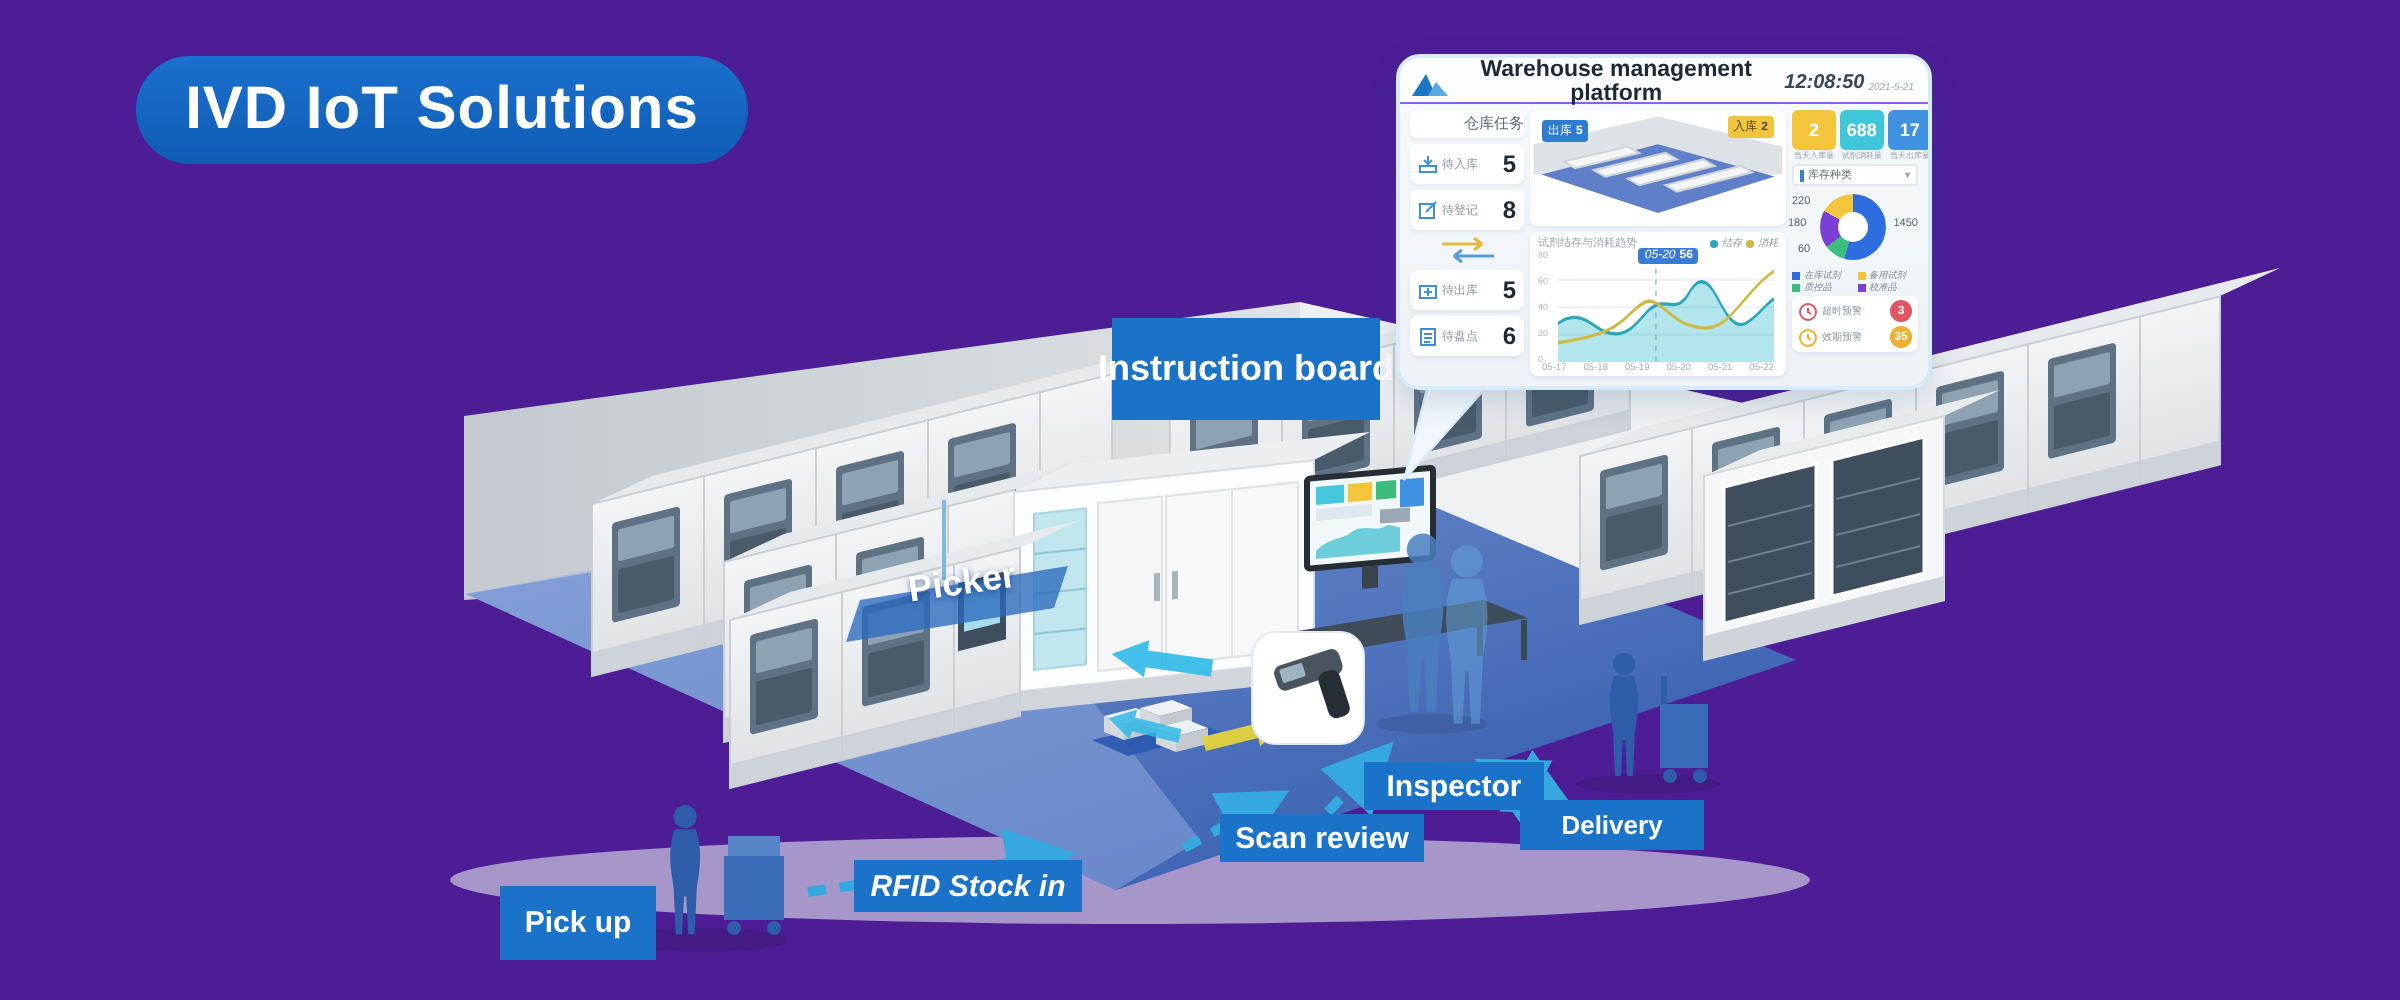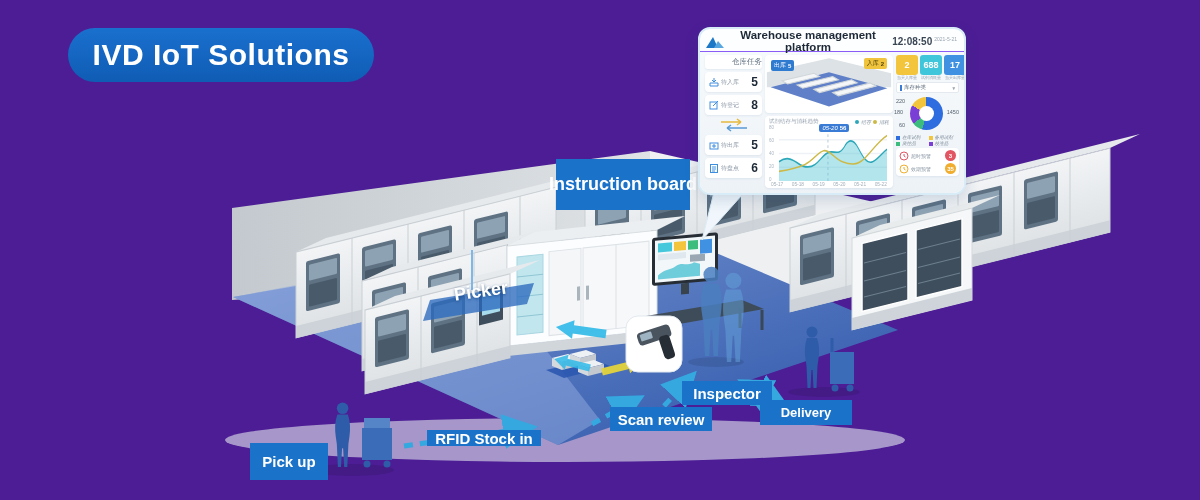--- a/index.html
+++ b/index.html
@@ -15,33 +15,33 @@
   
   .scene{position:absolute;left:0;top:0;z-index:1;}
 
   
   .flow-label{position:absolute;z-index:5;background:#1a73c8;color:#fff;font-weight:bold;
               display:flex;align-items:center;justify-content:center;white-space:nowrap;}
   #lbl-instruction{left:556px;top:159px;width:134px;height:51px;font-size:18px;}
   #lbl-scan{left:610px;top:407px;width:102px;height:24px;font-size:15px;}
   #lbl-inspector{left:682px;top:381px;width:90px;height:24px;font-size:15px;}
   #lbl-delivery{left:760px;top:400px;width:92px;height:25px;font-size:13px;}
-  #lbl-rfid{left:427px;top:430px;width:114px;height:16px;font-size:15px;}
+  #lbl-rfid{left:427px;top:430px;width:114px;height:26px;font-size:15px;font-style:italic;}
   #lbl-pickup{left:250px;top:443px;width:78px;height:37px;font-size:15px;}
   #lbl-picker{left:441px;top:279px;z-index:5;background:transparent;width:80px;height:24px;
               transform:rotate(-8deg);font-size:18px;text-shadow:0 1px 3px rgba(15,60,120,.65);}
 
   
   .dashboard{position:absolute;left:698px;top:27px;width:268px;height:168px;z-index:10;
              background:#fdfeff;border:2px solid #d7ecf7;border-radius:12px;
              box-shadow:0 5px 14px rgba(40,80,130,.18);overflow:hidden;}
   .db-header{height:23px;display:flex;align-items:center;padding:2px 7px 0 6px;gap:8px;
              border-bottom:1px solid #8b5cf6;}
   .db-title{flex:1;text-align:center;font-size:11.5px;font-weight:bold;color:#1d2936;}
-  .db-clock{display:flex;align-items:flex-start;gap:2px;}
+  .db-clock{display:flex;align-items:flex-end;gap:2px;font-style:italic;}
   .db-time{font-size:10px;font-weight:bold;color:#3a4654;}
   .db-date{font-size:5px;color:#9aa6b2;}
   .db-body{display:flex;gap:3px;padding:3px 5px 5px 5px;height:141px;
            background:linear-gradient(#f6fafc,#edf2f7);}
   
   .db-side{width:57px;display:flex;flex-direction:column;gap:3px;}
   .db-side-h{background:#fff;border-radius:3px;font-size:7.5px;color:#5a6a7a;text-align:right;
              padding:2px 0;box-shadow:0 1px 2px rgba(90,120,160,.12);}
   .db-card{background:#fff;border-radius:4px;display:flex;align-items:center;gap:2px;
            padding:3px 4px;box-shadow:0 1px 2px rgba(90,120,160,.12);}

